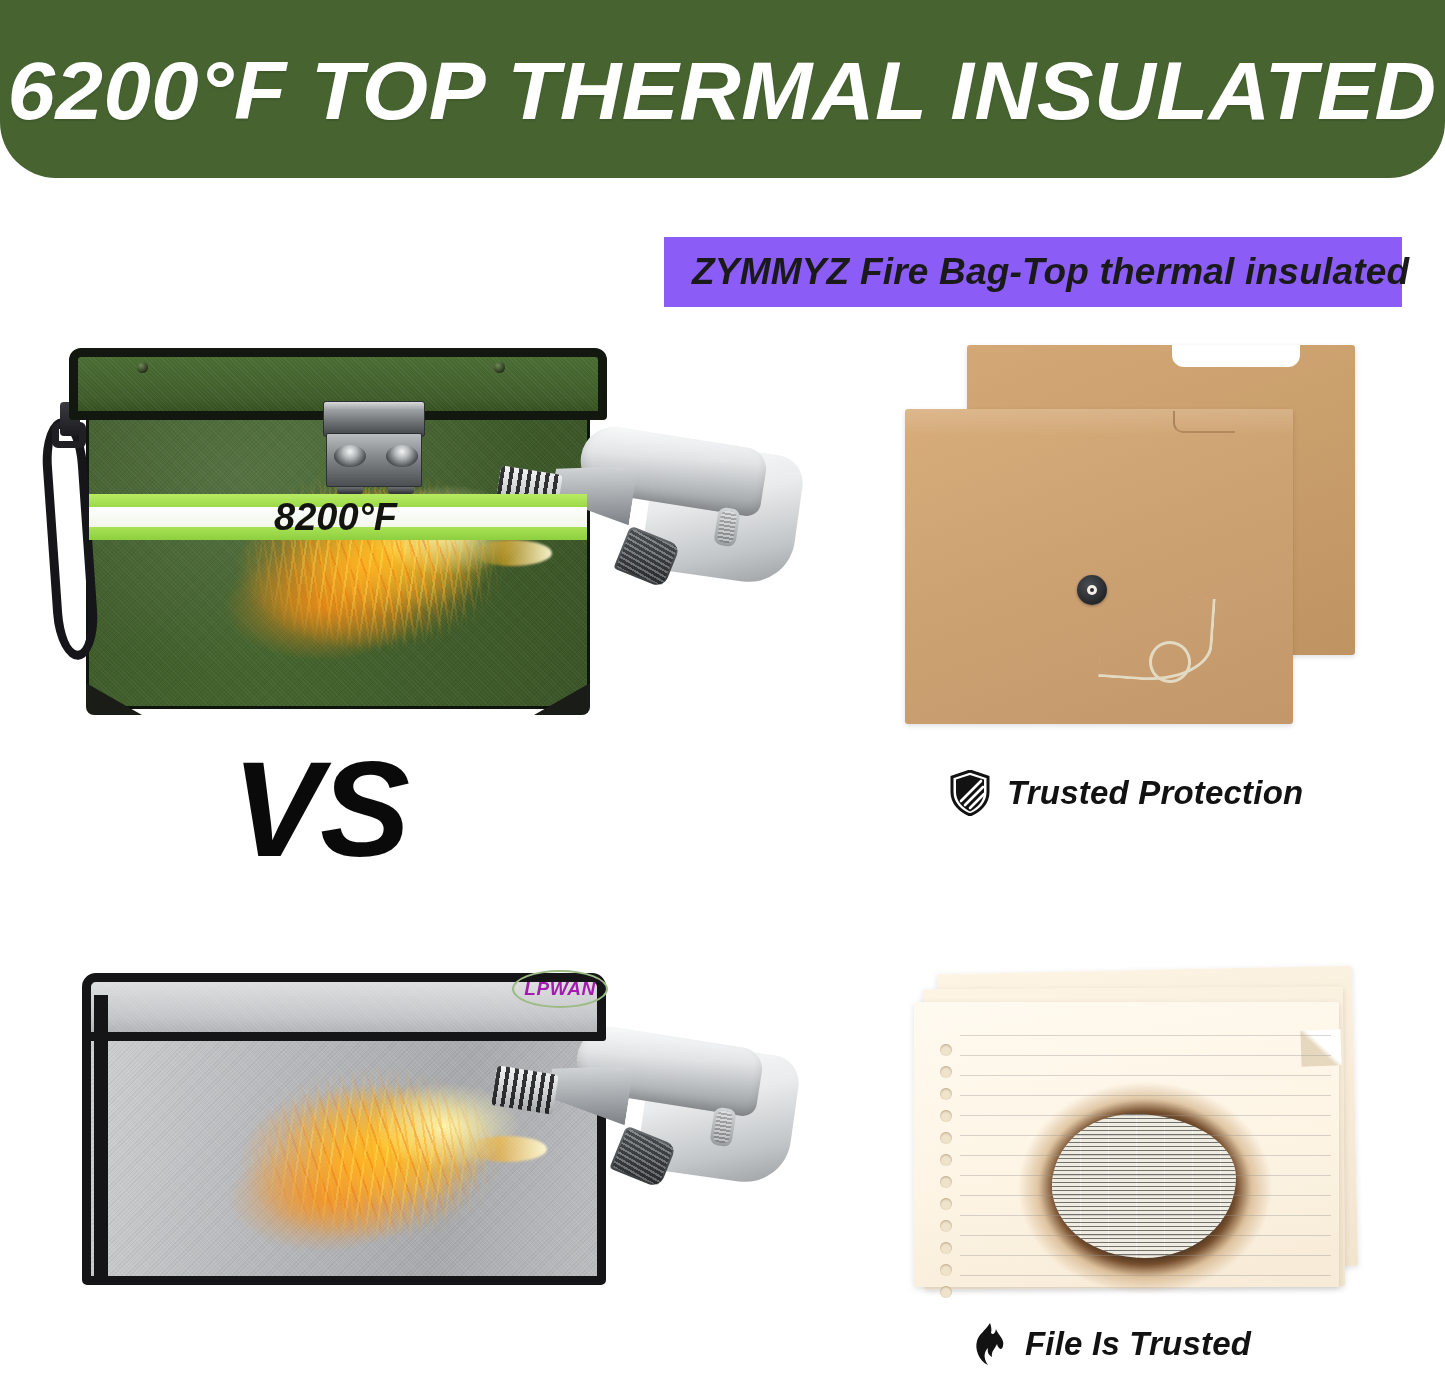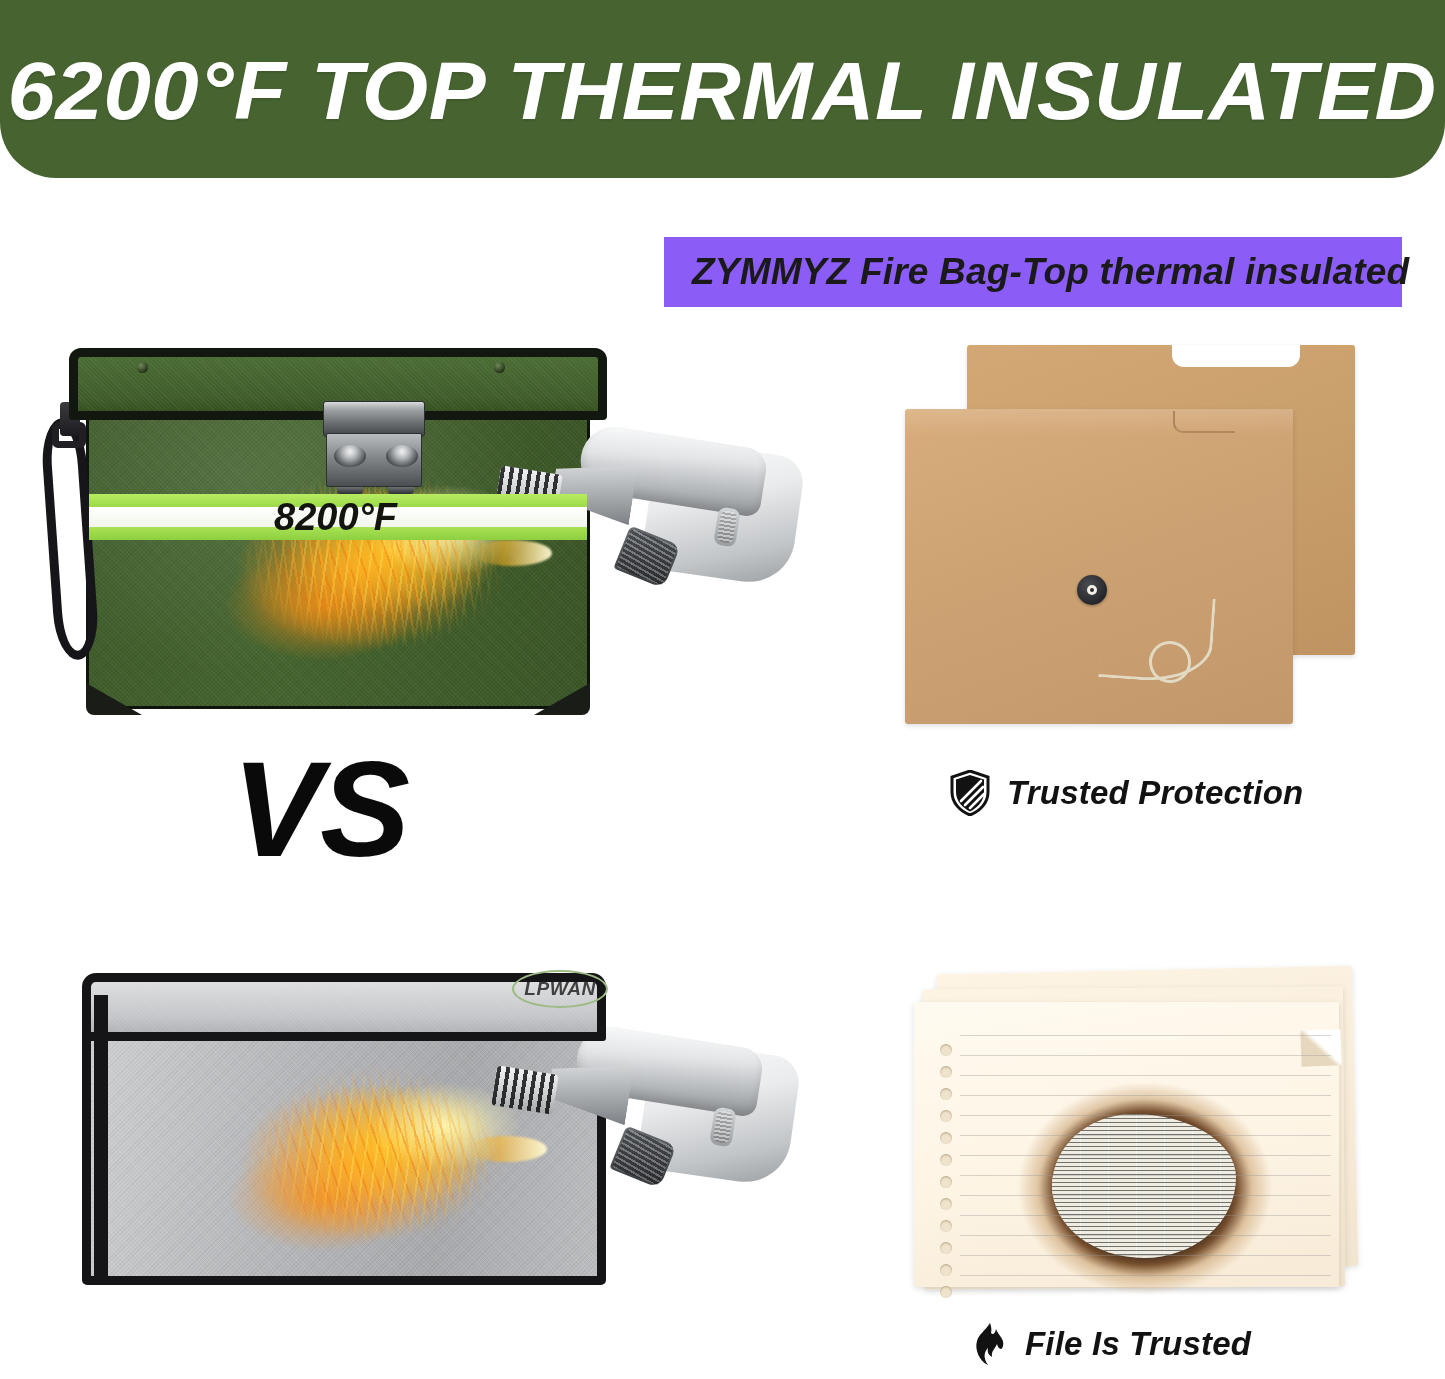--- a/index.html
+++ b/index.html
@@ -163,21 +163,21 @@
     z-index: 6; letter-spacing: 0px;
   }
   .logo-oval {
     position: absolute; left: 470px; top: 630px;
     width: 96px; height: 38px;
     border: 2px solid #9dbb85; border-radius: 50%;
     display: flex; align-items: center; justify-content: center;
     z-index: 6;
   }
   .logo-oval span {
-    color: #404040; font-size: 19px; font-weight: 700; letter-spacing: 0.6px;
+    color: #a21caf; font-size: 19px; font-weight: 700; letter-spacing: 0.6px;
     font-family: "Liberation Sans", sans-serif;
   }
   .corner-guard {
     position: absolute; bottom: 0px; width: 56px; height: 32px; z-index: 6;
     background: #1a1c18;
   }
   #cg-left  { left: 44px;  clip-path: polygon(0 0, 100% 100%, 0 100%); border-bottom-left-radius:8px;}
   #cg-right { left: 492px; clip-path: polygon(100% 0, 100% 100%, 0 100%); border-bottom-right-radius:8px;}
 
   

